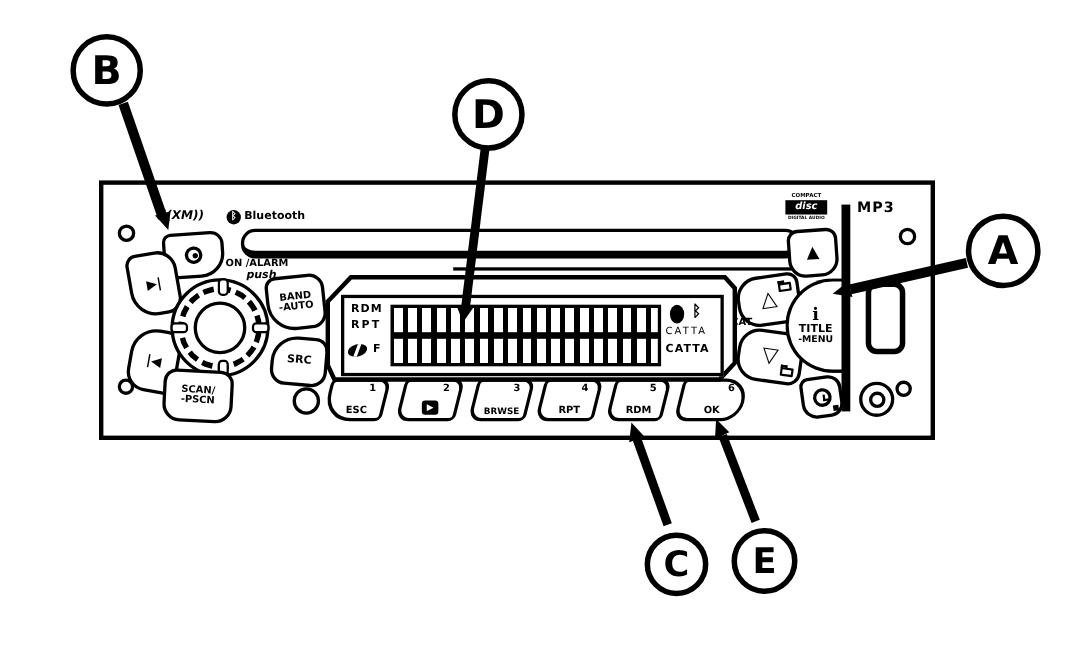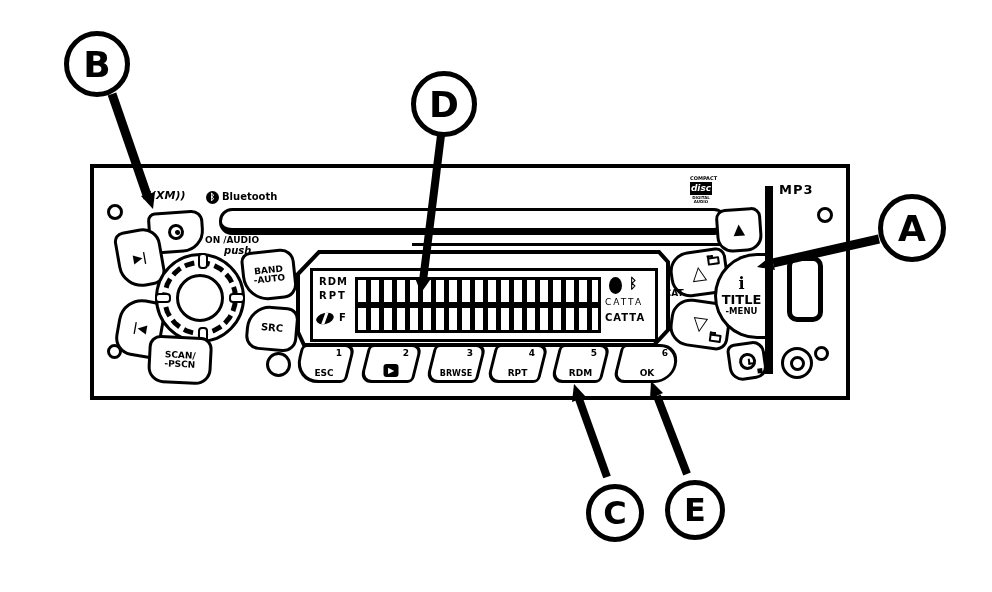--- a/index.html
+++ b/index.html
@@ -58,21 +58,21 @@
   .playbox{position:absolute;bottom:3px;left:50%;transform:translateX(-50%);width:15px;height:13px;background:#000;
            border-radius:3px;color:#fff;font-size:8px;line-height:13px;text-align:center;}
   
   .callout{position:absolute;border:5px solid #000;border-radius:50%;background:#fff;
            display:flex;align-items:center;justify-content:center;font-weight:900;font-size:36px;z-index:60;}
   .overlay{position:absolute;left:0;top:0;z-index:50;pointer-events:none;}
   .bezel-svg{position:absolute;left:294px;top:248px;z-index:1;}
   .lcd,.lcd *{z-index:2;}
   .bt-badge{width:13px;height:13px;background:#000;border-radius:50%;color:#fff;font-size:9px;font-weight:700;
             text-align:center;line-height:13px;}
-  .cdlogo{left:690px;top:176px;width:22px;text-align:center;line-height:1;}
+  .cdlogo{left:714px;top:176px;width:38px;text-align:center;line-height:1;}
   .cdlogo .t{font-size:5px;font-weight:900;}
   .cdlogo .m{background:#000;color:#fff;font-size:9px;font-weight:900;font-style:italic;height:13px;line-height:13px;margin:1px 0;}
   .cdlogo .b{font-size:4px;font-weight:700;}
 </style>
 </head>
 <body>
 
 <div id="stage">
 
   <div class="abs faceplate"></div>
@@ -111,21 +111,21 @@
 
   <div class="abs knob-outer">
     <div class="knob-knurl">
       <div class="knob-inner"></div>
     </div>
     <span class="notch" style="left:40px;top:-3px;width:10px;height:16px;"></span>
     <span class="notch" style="left:40px;bottom:-3px;width:10px;height:16px;"></span>
     <span class="notch" style="left:-3px;top:37px;width:16px;height:10px;"></span>
     <span class="notch" style="right:-3px;top:37px;width:16px;height:10px;"></span>
   </div>
-  <div class="abs" style="left:205px;top:235px;font-size:9px;font-weight:900;">ON /AUDIO</div>
+  <div class="abs" style="left:205px;top:235px;font-size:9px;font-weight:900;">ON /ALARM</div>
   <div class="abs" style="left:224px;top:245px;font-size:10px;font-weight:700;font-style:italic;">push</div>
 
   <div class="btn" style="left:242px;top:250px;width:54px;height:50px;border-radius:10px 14px 14px 26px;transform:rotate(-6deg);">
     <span class="tinytxt">BAND</span>
     <span class="tinytxt">-AUTO</span>
   </div>
   <div class="btn" style="left:246px;top:306px;width:52px;height:45px;border-radius:24px 12px 14px 14px;transform:rotate(5deg);font-size:10px;">
     <span>SRC</span>
   </div>
   <div class="btn" style="left:148px;top:336px;width:64px;height:48px;border-radius:12px 12px 16px 16px;transform:rotate(3deg);">
@@ -208,21 +208,21 @@
   <div class="abs" style="left:659px;top:288px;font-size:9px;font-weight:900;">•CAT</div>
   <div class="btn" style="left:670px;top:300px;width:60px;height:48px;border-radius:20px 10px 12px 20px;transform:rotate(8deg);font-size:19px;">
     <span>▽</span>
     <span class="folder" style="right:4px;bottom:5px;">
         <span></span>
       </span>
   </div>
 
   <div class="btn" style="left:714px;top:253px;width:52px;height:86px;border-radius:43px 0 0 43px;border-right-width:0;">
     <span style="font-family:'DejaVu Serif',serif;font-size:16px;font-weight:900;">i</span>
-    <span style="font-size:13px;">TITLE</span>
+    <span style="font-size:10px;">TITLE</span>
     <span style="font-size:8.5px;">-MENU</span>
   </div>
 
   <div class="btn" style="left:728px;top:342px;width:38px;height:38px;border-radius:8px 12px 12px 14px;transform:rotate(-8deg);">
     <span class="clockface">
         <i></i>
         <b></b>
       </span>
     <span class="cornerdot"></span>
   </div>

